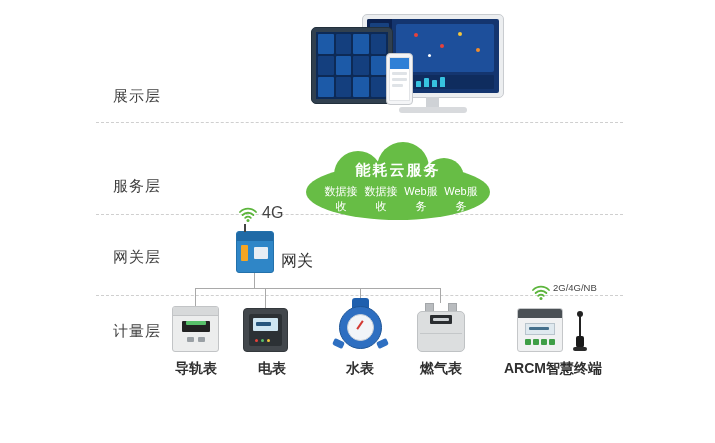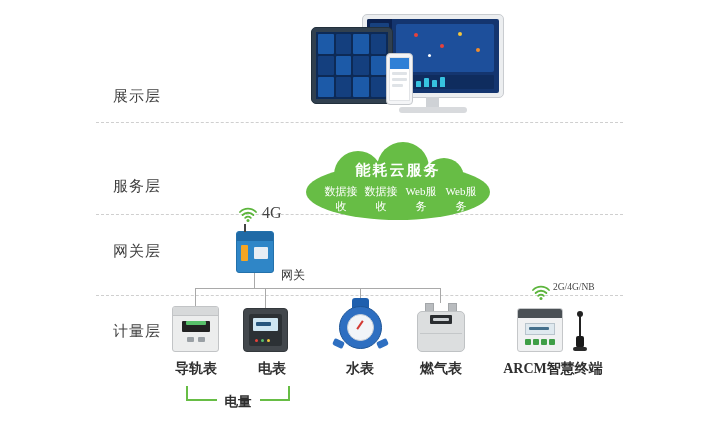--- a/index.html
+++ b/index.html
@@ -1,17 +1,17 @@
 <!DOCTYPE html>
 <html><head>
 <meta charset="utf-8">
 <style>
   html,body{margin:0;padding:0;background:#fff;}
   .canvas{position:relative;width:715px;height:443px;background:#ffffff;overflow:hidden;
-          font-family:Liberation Serif, serif;color:#333;}
+          font-family:Liberation Sans, sans-serif;color:#333;}
 
   
   .layer-label{position:absolute;left:113px;font-size:15px;color:#3f3f3f;letter-spacing:1px;}
   .sep{position:absolute;left:96px;width:527px;height:0;border-top:1px dashed #cfcfcf;}
 
   
   .monitor{position:absolute;left:362px;top:14px;width:142px;height:84px;background:#eceef0;
            border:1px solid #c9ccd0;border-radius:5px;padding:4px;box-sizing:border-box;z-index:1;}
   .monitor-screen{width:100%;height:100%;background:#14356f;border-radius:2px;position:relative;overflow:hidden;}
   .m-side{position:absolute;left:0;top:0;bottom:0;width:25px;background:#0b2150;}
@@ -47,21 +47,21 @@
               grid-template-columns:1fr 1fr 1fr 1fr;row-gap:3px;column-gap:4px;text-align:center;
               color:#fff;font-size:11px;}
 
   
   .gateway{position:absolute;left:236px;top:231px;width:38px;height:42px;background:#2f86c7;
            border:1px solid #2371ab;border-radius:3px;box-sizing:border-box;}
   .gw-ant{position:absolute;left:7px;top:-8px;width:2px;height:8px;background:#444;}
   .gw-top{height:9px;background:#1f6aa6;border-radius:2px 2px 0 0;}
   .gw-stripe{position:absolute;left:4px;top:13px;width:7px;height:16px;background:#f6a623;border-radius:1px;}
   .gw-ports{position:absolute;right:5px;top:15px;width:14px;height:12px;background:#e8eef4;border-radius:1px;}
-  .gw-label{position:absolute;left:281px;top:267px;font-size:12px;color:#333;}
+  .gw-label{position:absolute;left:281px;top:251px;font-size:16px;color:#333;}
 
   .wifi{position:absolute;width:20px;height:16px;}
   .radio-label{position:absolute;font-size:16px;color:#444;}
 
   
   .cline{position:absolute;background:#a9a9a9;}
 
   
   .meter-rail{position:absolute;left:172px;top:306px;width:47px;height:46px;background:#eceded;
               border:1px solid #c2c4c6;border-radius:3px;box-sizing:border-box;}
@@ -120,21 +120,21 @@
   .bracket .blabel{padding:0 8px;transform:translateY(55%);font-size:13.5px;font-weight:bold;
                    color:#2f2f2f;line-height:1;white-space:nowrap;}
 </style>
 </head>
 <body>
 
 <div class="canvas">
 
   <div class="layer-label" style="top:87px">展示层</div>
   <div class="layer-label" style="top:177px">服务层</div>
-  <div class="layer-label" style="top:242px">网关层</div>
+  <div class="layer-label" style="top:248px">网关层</div>
   <div class="layer-label" style="top:322px">计量层</div>
 
   <div class="sep" style="top:122px"></div>
   <div class="sep" style="top:214px"></div>
   <div class="sep" style="top:295px"></div>
 
   <div class="monitor">
     <div class="monitor-screen">
       <div class="m-side">
         <div class="m-card"></div>
@@ -297,19 +297,14 @@
     <div class="ant-base"></div>
     <div class="ant-foot"></div>
   </div>
 
   <div class="dev-label" style="left:166px;width:60px">导轨表</div>
   <div class="dev-label" style="left:242px;width:60px">电表</div>
   <div class="dev-label" style="left:330px;width:60px">水表</div>
   <div class="dev-label" style="left:406px;width:70px">燃气表</div>
   <div class="dev-label" style="left:492px;width:122px">ARCM智慧终端</div>
 
-  <div class="bracket" style="left:186px;width:104px">
-    <div class="bl"></div>
-    <div class="blabel">电量</div>
-    <div class="br"></div>
-  </div>
 
 </div>
 
 </body></html>

